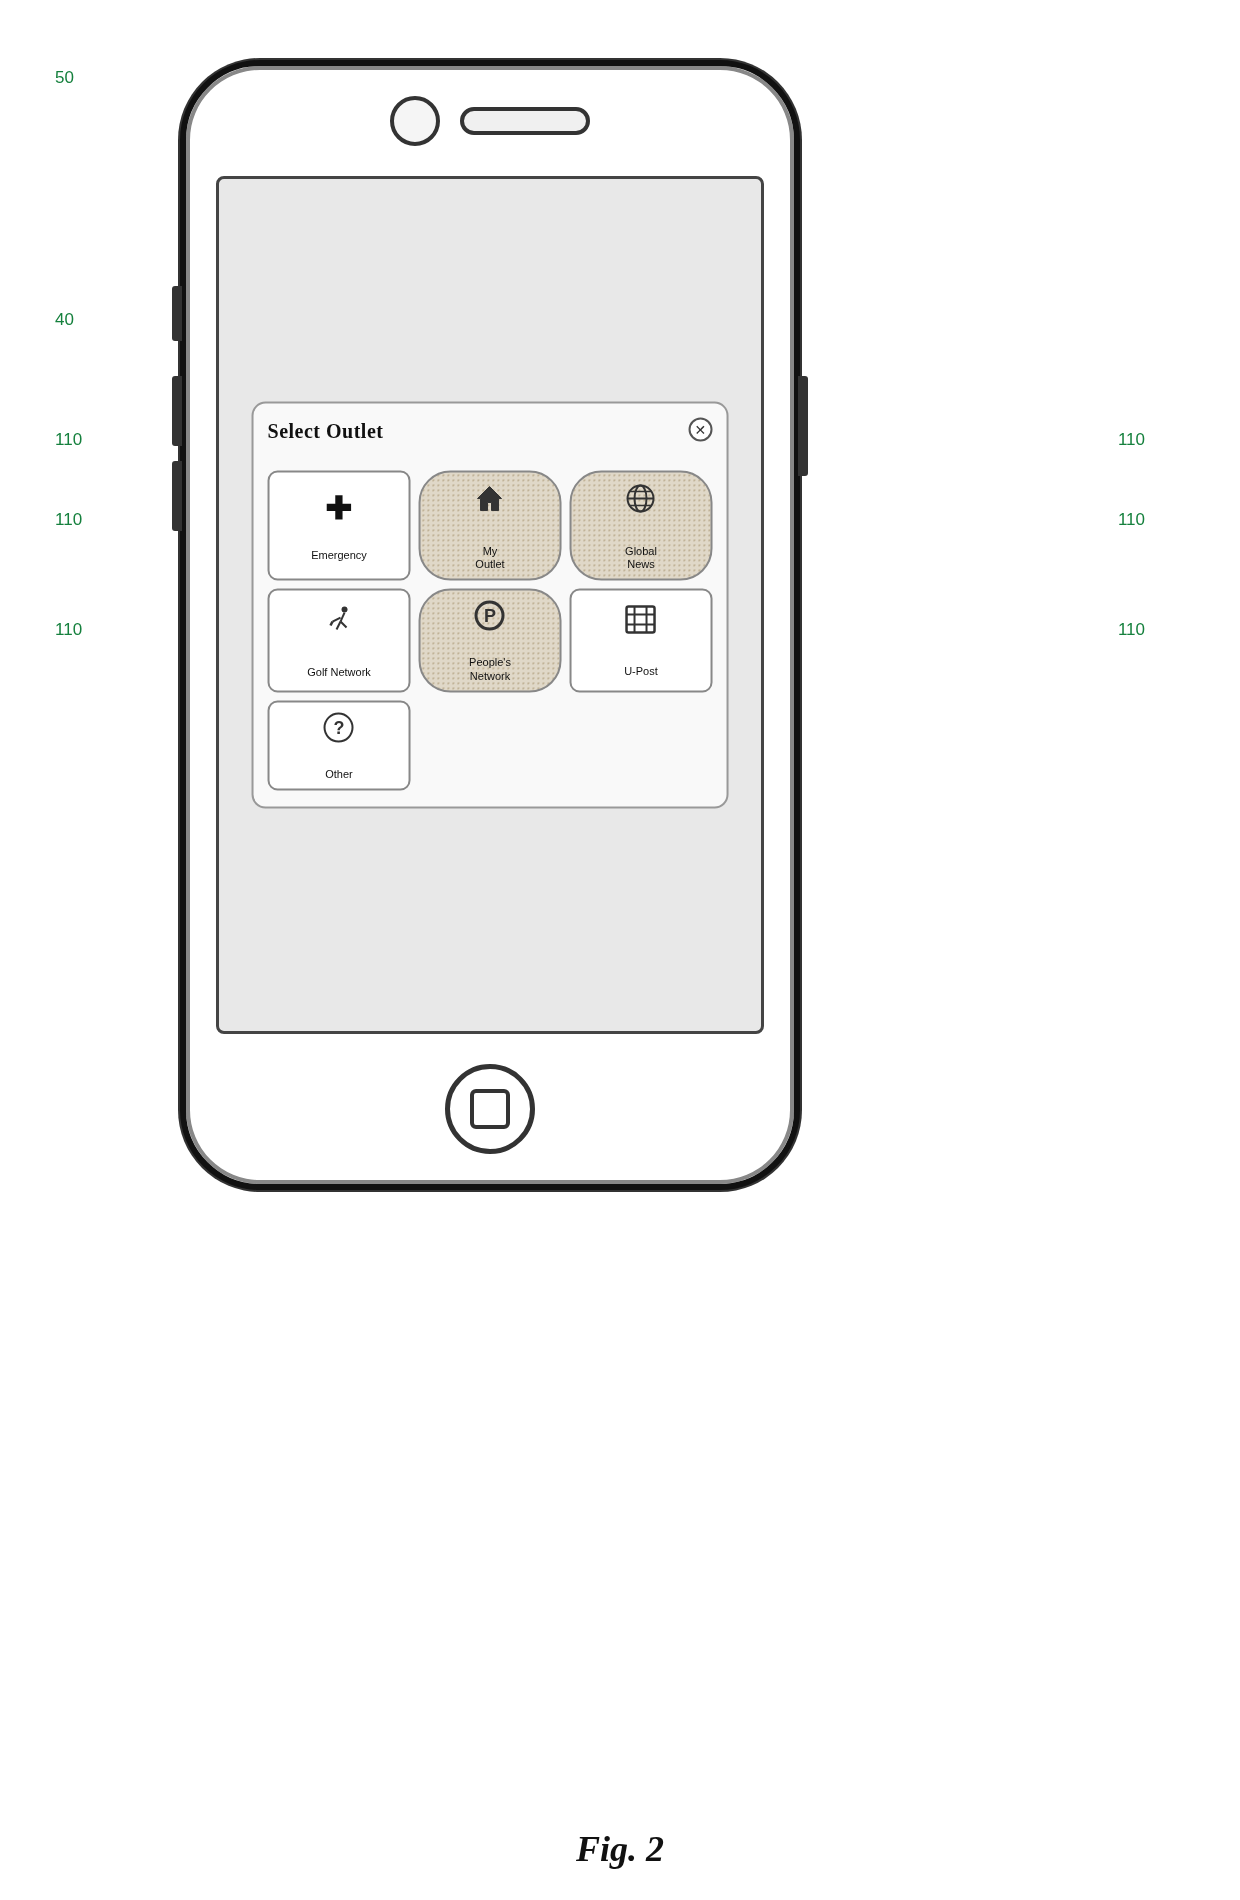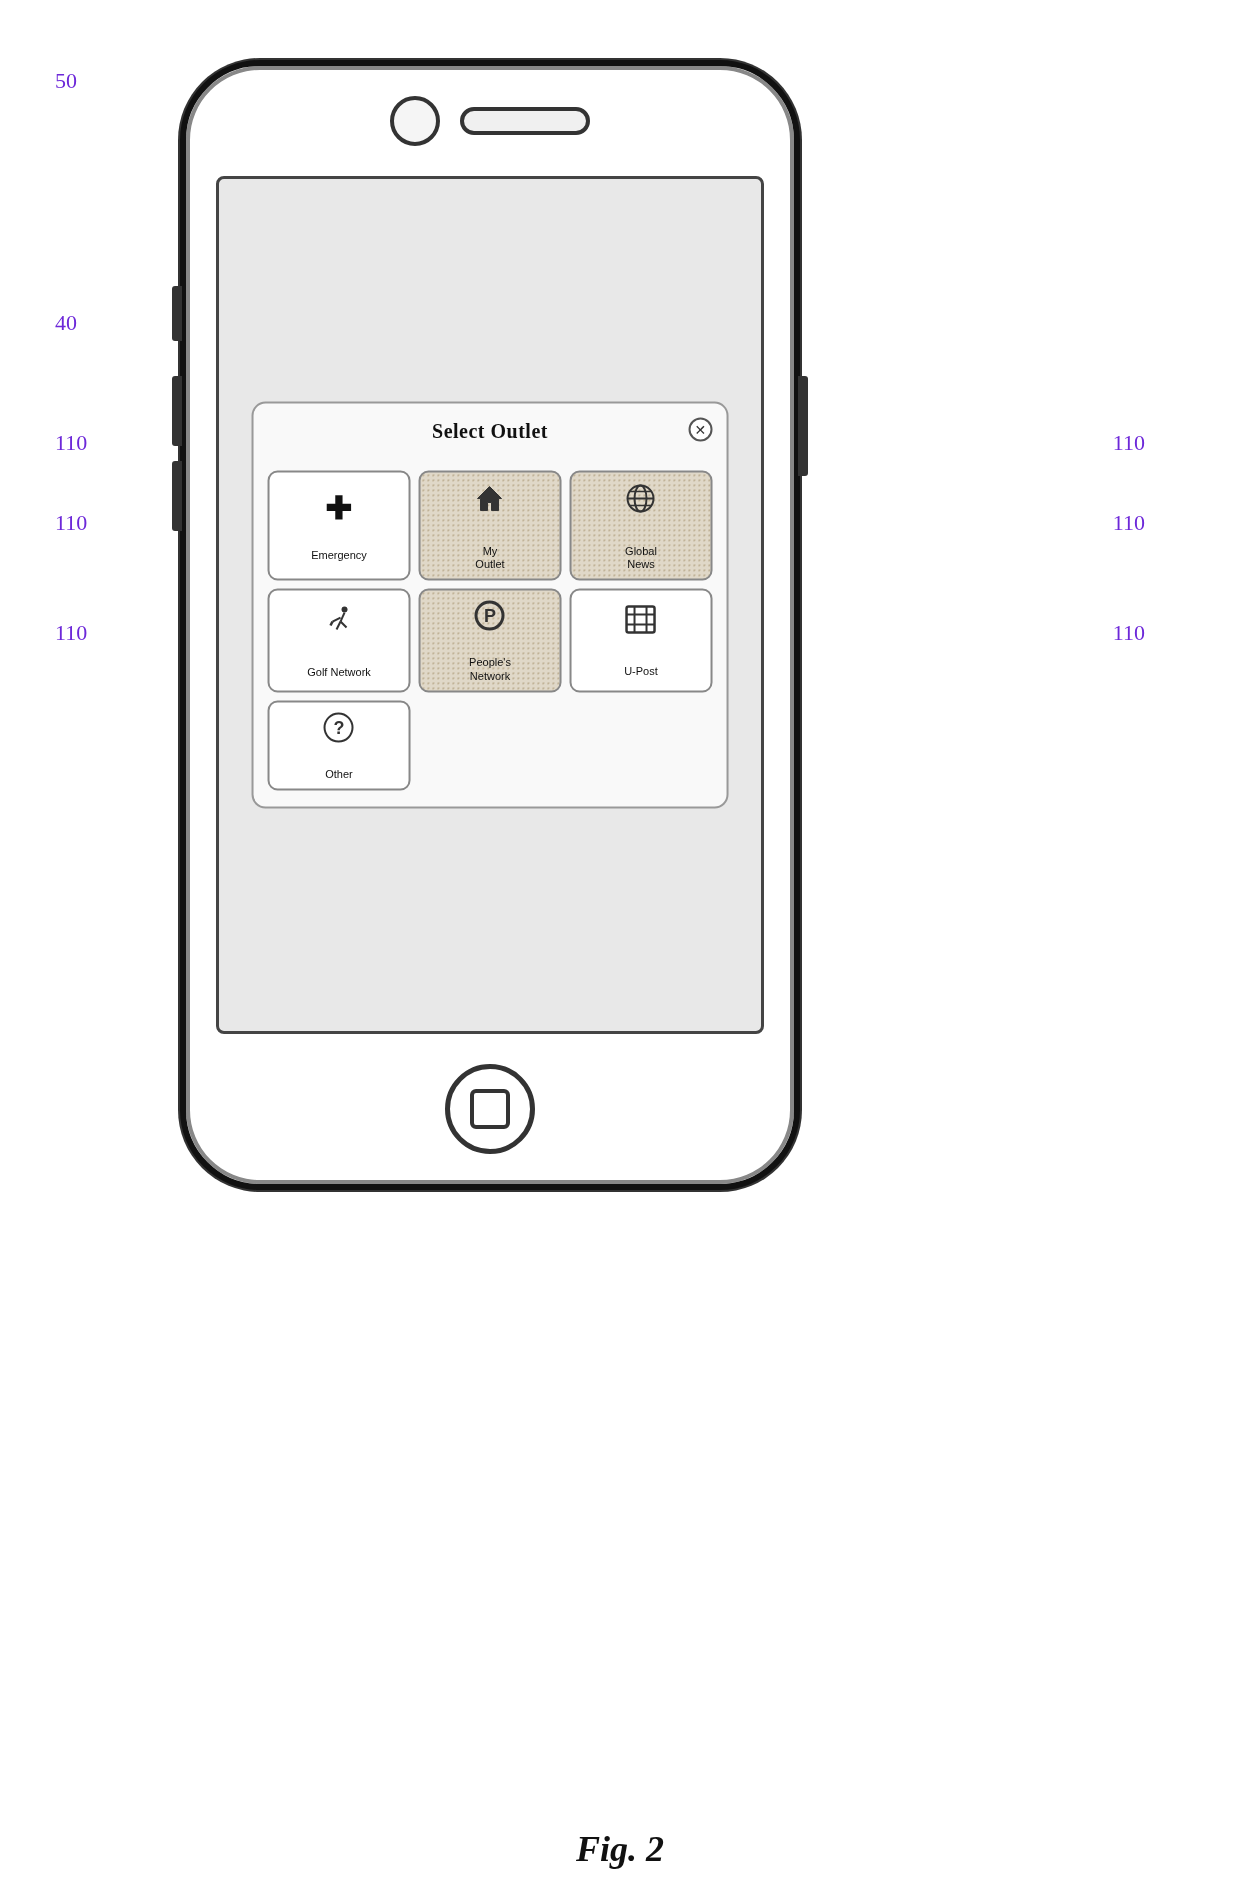--- a/index.html
+++ b/index.html
@@ -131,21 +131,21 @@
       transform: translate(-50%, -50%);
       width: 88%;
       background: #f9f9f9;
       border: 2px solid #999;
       border-radius: 14px;
       padding: 16px 14px 16px 14px;
     }
 
     .dialog-header {
       display: flex;
-      justify-content: center;
+      justify-content: flex-start;
       align-items: center;
       position: relative;
       margin-bottom: 28px;
     }
     .dialog-title {
       font-size: 20px;
       font-weight: bold;
       font-family: 'Times New Roman', serif;
       color: #111;
       letter-spacing: 0.5px;
@@ -185,20 +185,21 @@
       justify-content: center;
       cursor: pointer;
       min-height: 80px;
       gap: 5px;
     }
     .outlet-btn.dotted {
       background: #e0d8c8;
       background-image: radial-gradient(circle, #b8a88a 1px, transparent 1px);
       background-size: 5px 5px;
       border-color: #888;
+      border-radius: 32px;
     }
 
     .outlet-icon {
       font-size: 28px;
       line-height: 1;
     }
     .outlet-label {
       font-size: 11px;
       text-align: center;
       color: #111;
@@ -218,23 +219,23 @@
       font-style: italic;
       font-weight: bold;
       font-family: 'Times New Roman', serif;
       color: #111;
       white-space: nowrap;
     }
 
     
     .ann {
       position: absolute;
-      font-size: 22px;
-      font-family: Liberation Serif, serif;
-      color: #6d28d9;
+      font-size: 17px;
+      font-family: Liberation Sans, sans-serif;
+      color: #15803d;
     }
   </style>
 </head>
 <body>
 
 <div class="phone-outer">
 
   <div class="side-btn-left-top"></div>
   <div class="side-btn-left-mid1"></div>
   <div class="side-btn-left-mid2"></div>

